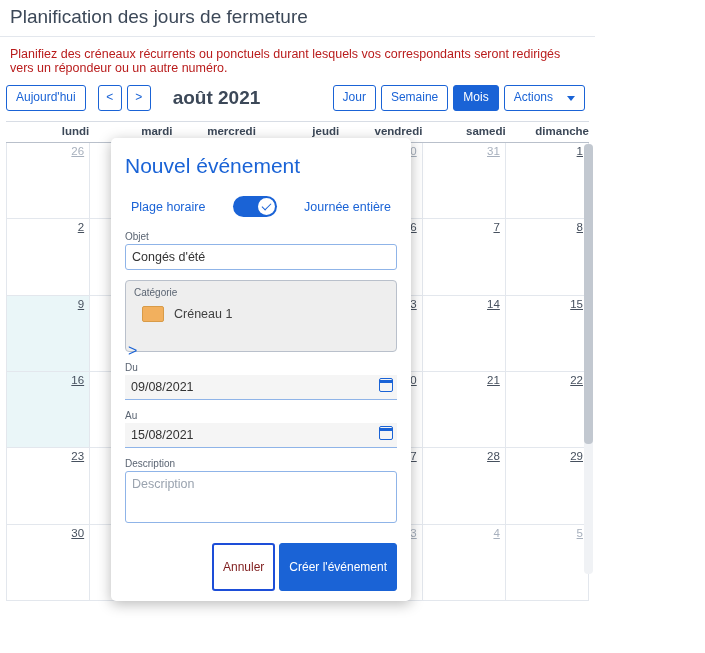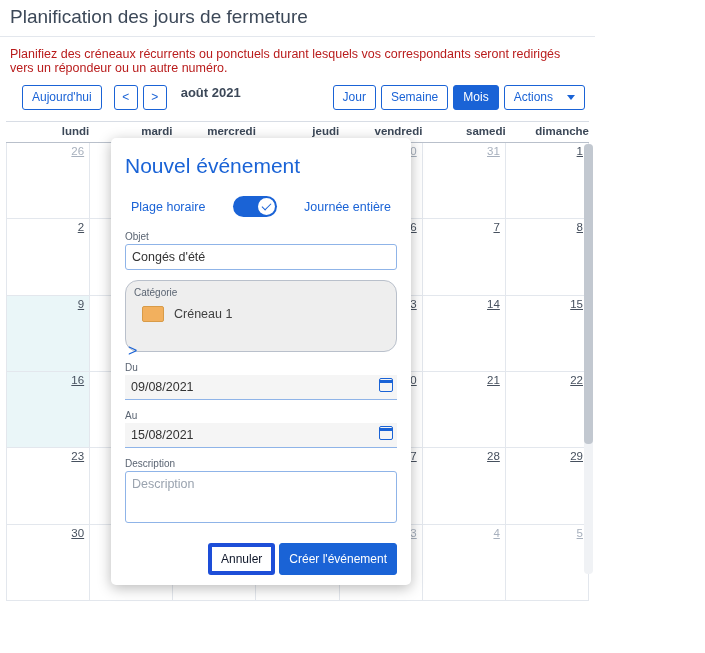--- a/index.html
+++ b/index.html
@@ -30,22 +30,22 @@
   .page-subtitle {
     font-size: 12.5px;
     color: #b91c1c;
     padding: 10px 10px 6px 10px;
     margin: 0;
   }
 
   
   .toolbar {
     display: flex;
-    align-items: flex-start;
-    padding: 4px 10px 10px 22px;
+    align-items: center;
+    padding: 4px 10px 10px 6px;
     position: relative;
     height: 40px;
   }
   .btn {
     font-family: "Liberation Sans", sans-serif;
     font-size: 12px;
     border: 1px solid #1a63d6;
     background: #fff;
     color: #1a63d6;
     border-radius: 3px;
@@ -55,22 +55,22 @@
     white-space: nowrap;
   }
   .btn.sm { padding: 5px 7px; min-width: 24px; }
   .btn.active {
     background: #1a63d6;
     color: #fff;
     border-color: #1a63d6;
   }
   .nav-group { display: flex; gap: 5px; margin-left: 12px; }
   .month-label {
-    margin-left: 14px;
-    font-size: 13px;
+    margin-left: 22px;
+    font-size: 19px;
     font-weight: bold;
     color: #3c4858;
   }
   .toolbar-right {
     margin-left: auto;
     display: flex;
     gap: 5px;
     align-items: center;
   }
   .actions-btn {
@@ -218,21 +218,21 @@
     color: #333;
     padding: 5px 6px;
     border: 1px solid #8fb4e8;
     border-radius: 3px;
     background: #fff;
     outline: none;
   }
   .category-box {
     border: 1px solid #b9c0cb;
     background: #eeeeee;
-    border-radius: 13px;
+    border-radius: 4px;
     padding: 6px 8px 8px 8px;
     position: relative;
     height: 72px;
   }
   .category-box .cat-label {
     font-size: 10px;
     color: #5a6472;
     margin-bottom: 8px;
   }
   .cat-item {
@@ -309,25 +309,25 @@
   .textarea::placeholder { color: #9aa3af; }
   .modal-footer {
     display: flex;
     justify-content: flex-end;
     gap: 4px;
     margin-top: 16px;
   }
   .btn-cancel {
     font-family: "Liberation Sans", sans-serif;
     font-size: 12px;
-    border: 4px solid #1d4ed8;
-    background: #fff;
-    color: #0f172a;
+    border: 2px solid #1d4ed8;
+    background: #fff;
+    color: #7f1d1d;
     border-radius: 3px;
-    padding: 5px 9px;
+    padding: 15px 9px;
     cursor: pointer;
   }
   .btn-create {
     font-family: "Liberation Sans", sans-serif;
     font-size: 12px;
     border: 1px solid #1a63d6;
     background: #1a63d6;
     color: #fff;
     border-radius: 3px;
     padding: 5px 9px;

